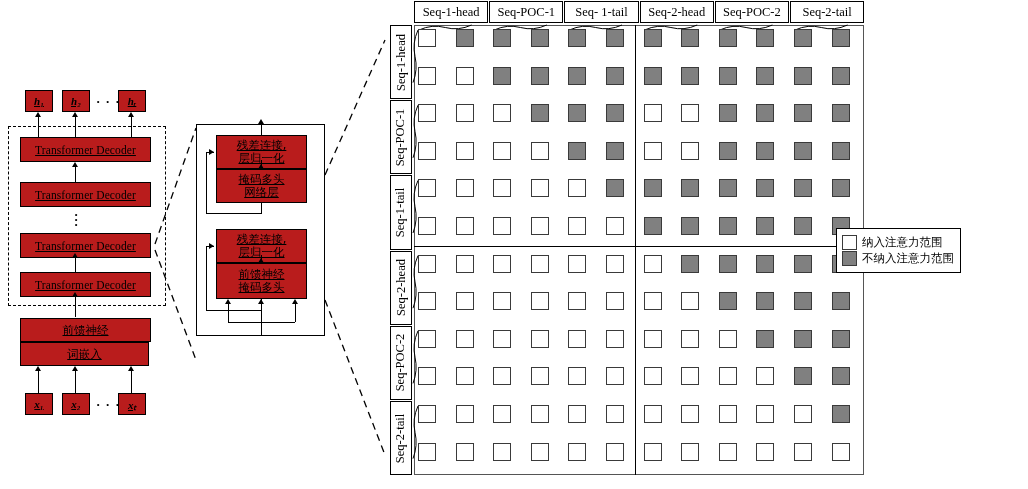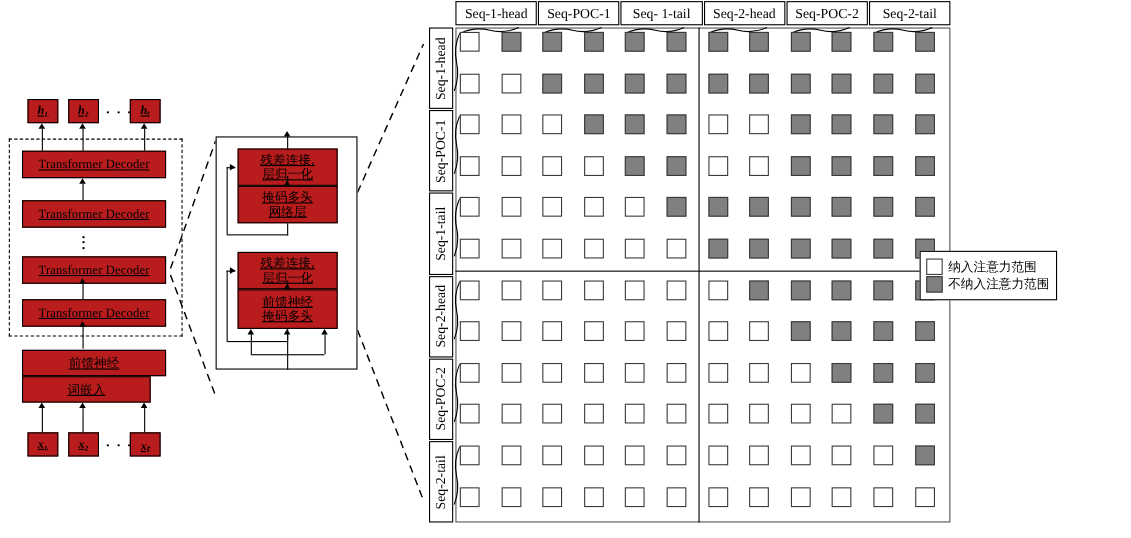--- a/index.html
+++ b/index.html
@@ -83,21 +83,21 @@
   <div class="ah" style="left:71.5px;top:162px;"></div>
   <div class="vline" style="left:75px;top:258px;height:14px;"></div>
   <div class="ah" style="left:71.5px;top:253px;"></div>
   <div class="vline" style="left:75px;top:297px;height:20px;"></div>
   <div class="ah" style="left:71.5px;top:292px;"></div>
 
   <div style="position:absolute;left:72px;top:209px;text-align:center;width:8px;
               font-size:13px;font-weight:bold;line-height:5px;">.<br>.<br>.</div>
 
   <div class="bx cjk" style="left:20px;top:318px;width:131px;height:24px;">前馈神经</div>
-  <div class="bx cjk" style="left:20px;top:342px;width:117px;height:24px;">词嵌入</div>
+  <div class="bx cjk" style="left:20px;top:342px;width:129px;height:24px;">词嵌入</div>
 
   <div class="bx tokbox" style="left:25px;top:393px;width:28px;height:22px;">x₁</div>
   <div class="bx tokbox" style="left:62px;top:393px;width:28px;height:22px;">x₂</div>
   <div class="dots" style="left:96px;top:397px;">· · ·</div>
   <div class="bx tokbox" style="left:118px;top:393px;width:28px;height:22px;">xₜ</div>
 
   <div class="vline" style="left:38px;top:371px;height:22px;"></div>
   <div class="ah" style="left:34.5px;top:366px;"></div>
   <div class="vline" style="left:75px;top:371px;height:22px;"></div>
   <div class="ah" style="left:71.5px;top:366px;"></div>

